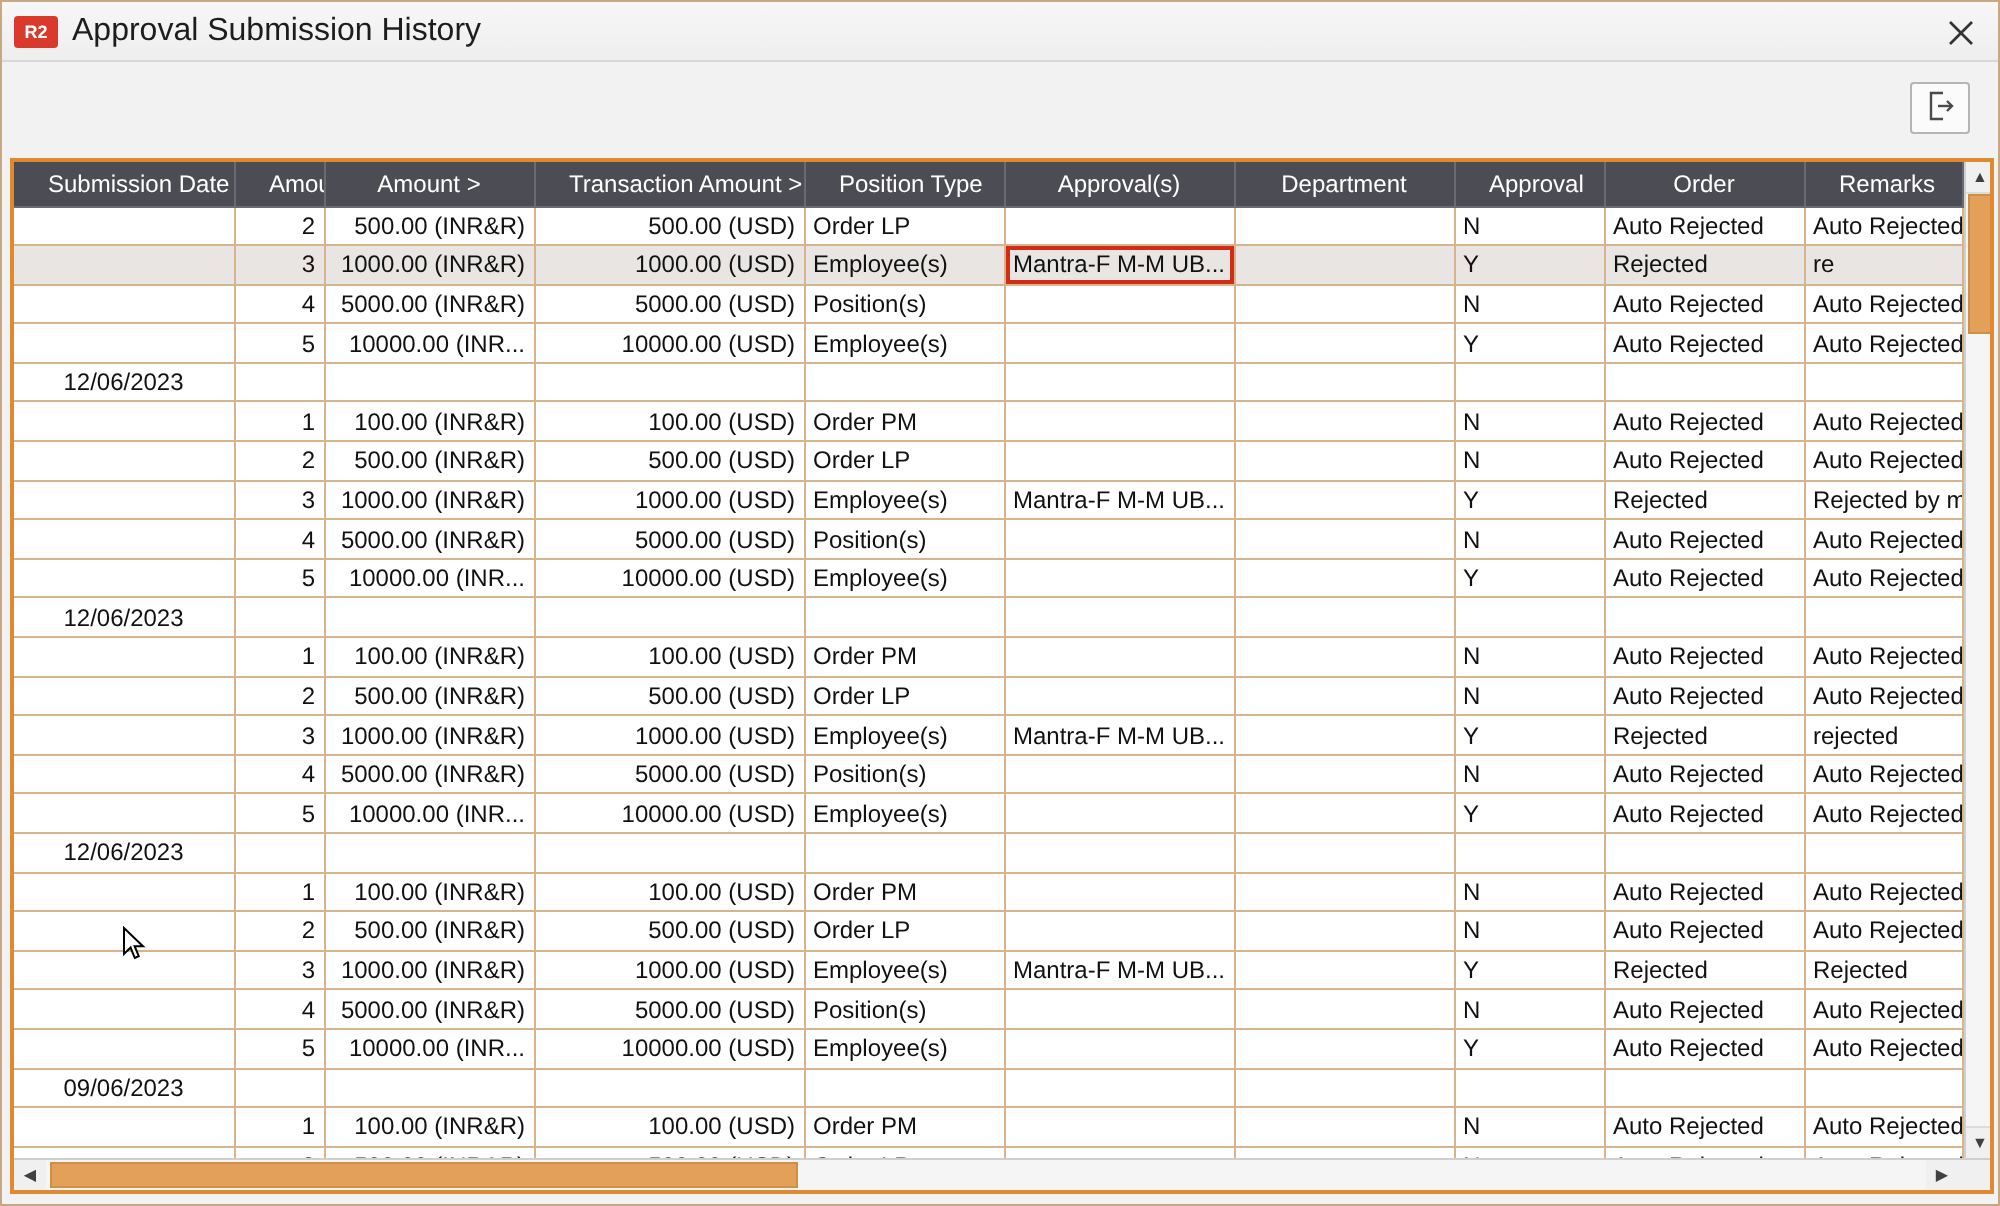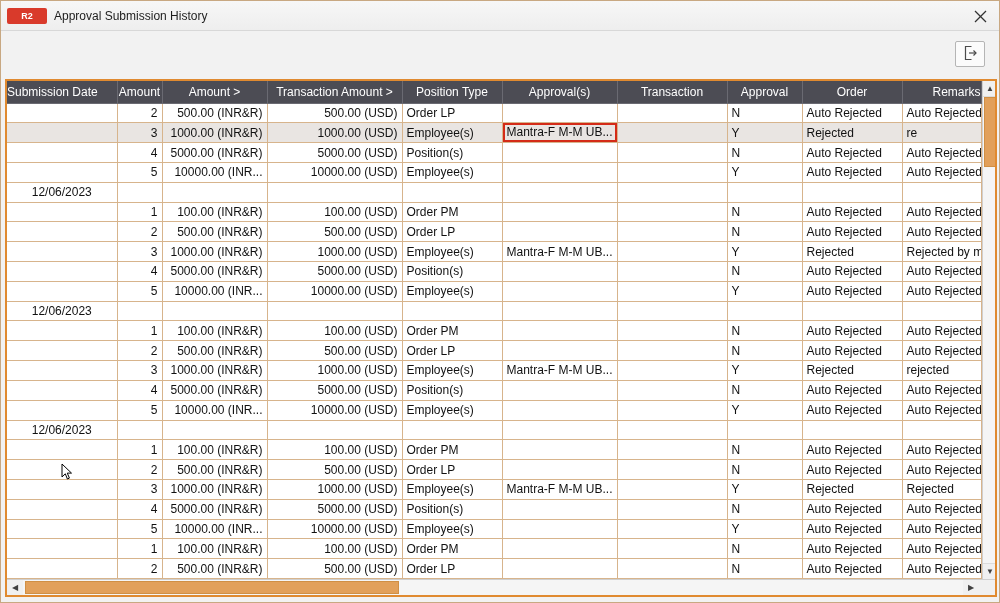--- a/index.html
+++ b/index.html
@@ -21,32 +21,32 @@
   .titlebar {
     height: 30px;
     background: linear-gradient(to bottom, #f7f7f7 0%, #eeeeee 100%);
     border-bottom: 1px solid #d8d8d8;
     display: flex;
     align-items: center;
     padding: 0 6px;
     position: relative;
   }
   .app-logo {
-    width: 40px; height: 16px;
+    width: 22px; height: 16px;
     background: #d93a2b;
     color: #fff;
     font-size: 9px;
     font-weight: bold;
     display: flex; align-items: center; justify-content: center;
     border-radius: 2px;
     margin-right: 7px;
     flex: none;
   }
   .title-text {
-    font-size: 12px;
+    font-size: 16px;
     color: #1d1d1d;
   }
   .close-btn {
     position: absolute;
     right: 6px; top: 3px;
     width: 26px; height: 24px;
     display: flex; align-items: center; justify-content: center;
     font-size: 17px;
     color: #333;
     cursor: pointer;
@@ -89,21 +89,21 @@
     width: 974px;
   }
   table.grid th {
     background: #4c4c54;
     color: #ffffff;
     font-weight: normal;
     font-size: 12px;
     height: 22px;
     border-right: 1px solid #6a6a72;
     border-bottom: 1px solid #6a6a72;
-    padding: 0 0;
+    padding: 0 17px;
     white-space: nowrap;
     overflow: hidden;
     text-align: center;
   }
   table.grid th.l { text-align: left; }
   table.grid th.r { text-align: right; }
   table.grid td {
     height: 19.6px;
     font-size: 12px;
     color: #111;
@@ -230,21 +230,21 @@
             <col style="width: 79px;">
           </colgroup>
         <thead>
           <tr id="grid-head-row">
               <th class="l">Submission Date</th>
               <th class="">Amount</th>
               <th class="">Amount &gt;</th>
               <th class="">Transaction Amount &gt;</th>
               <th class="">Position Type</th>
               <th class="">Approval(s)</th>
-              <th class="">Transaction</th>
+              <th class="">Department</th>
               <th class="">Approval</th>
               <th class="">Order</th>
               <th class="r">Remarks</th>
             </tr>
         </thead>
         <tbody id="grid-body">
             <tr>
               <td class="c"></td>
               <td class="r">2</td>
               <td class="r">500.00 (INR&amp;R)</td>
@@ -502,20 +502,32 @@
               <td class="c"></td>
               <td class="r">5</td>
               <td class="r">10000.00 (INR...</td>
               <td class="r">10000.00 (USD)</td>
               <td class="l">Employee(s)</td>
               <td class="l"></td>
               <td class="l"></td>
               <td class="l">Y</td>
               <td class="l">Auto Rejected</td>
               <td class="l">Auto Rejected by Ma...</td>
+            </tr>
+            <tr>
+              <td class="c">09/06/2023</td>
+              <td class="r"></td>
+              <td class="r"></td>
+              <td class="r"></td>
+              <td class="l"></td>
+              <td class="l"></td>
+              <td class="l"></td>
+              <td class="l"></td>
+              <td class="l"></td>
+              <td class="l"></td>
             </tr>
             <tr>
               <td class="c"></td>
               <td class="r">1</td>
               <td class="r">100.00 (INR&amp;R)</td>
               <td class="r">100.00 (USD)</td>
               <td class="l">Order PM</td>
               <td class="l"></td>
               <td class="l"></td>
               <td class="l">N</td>

